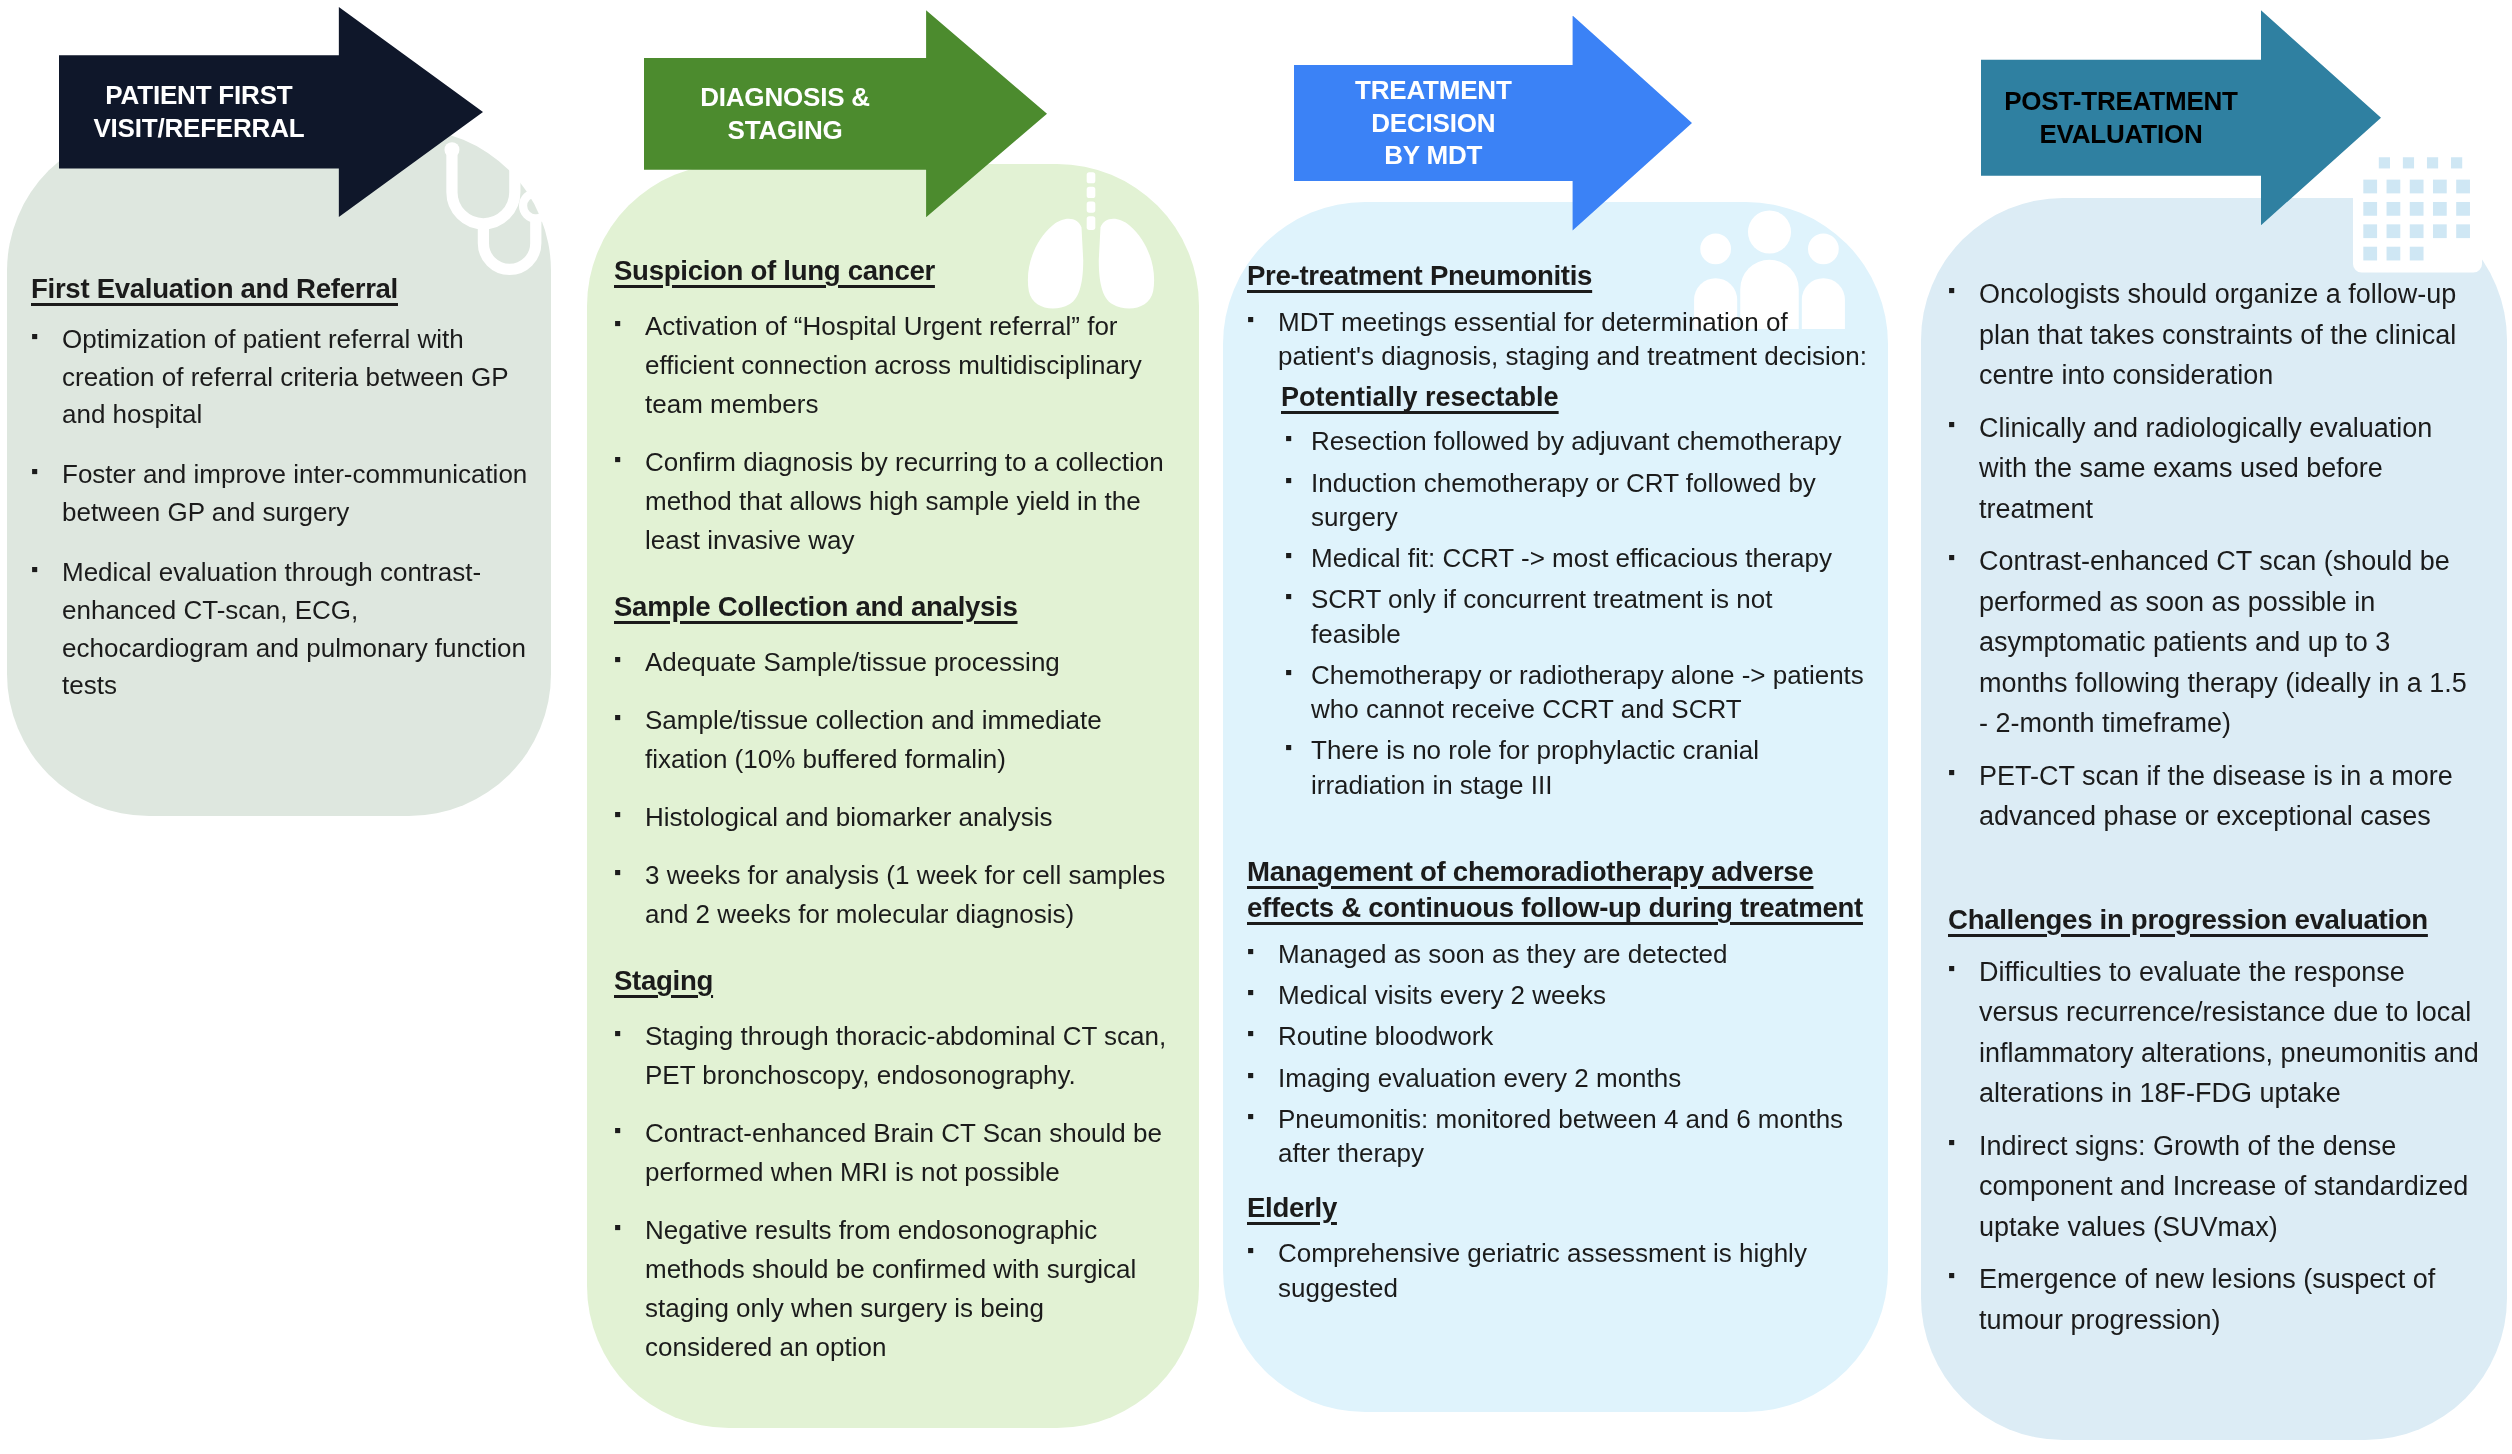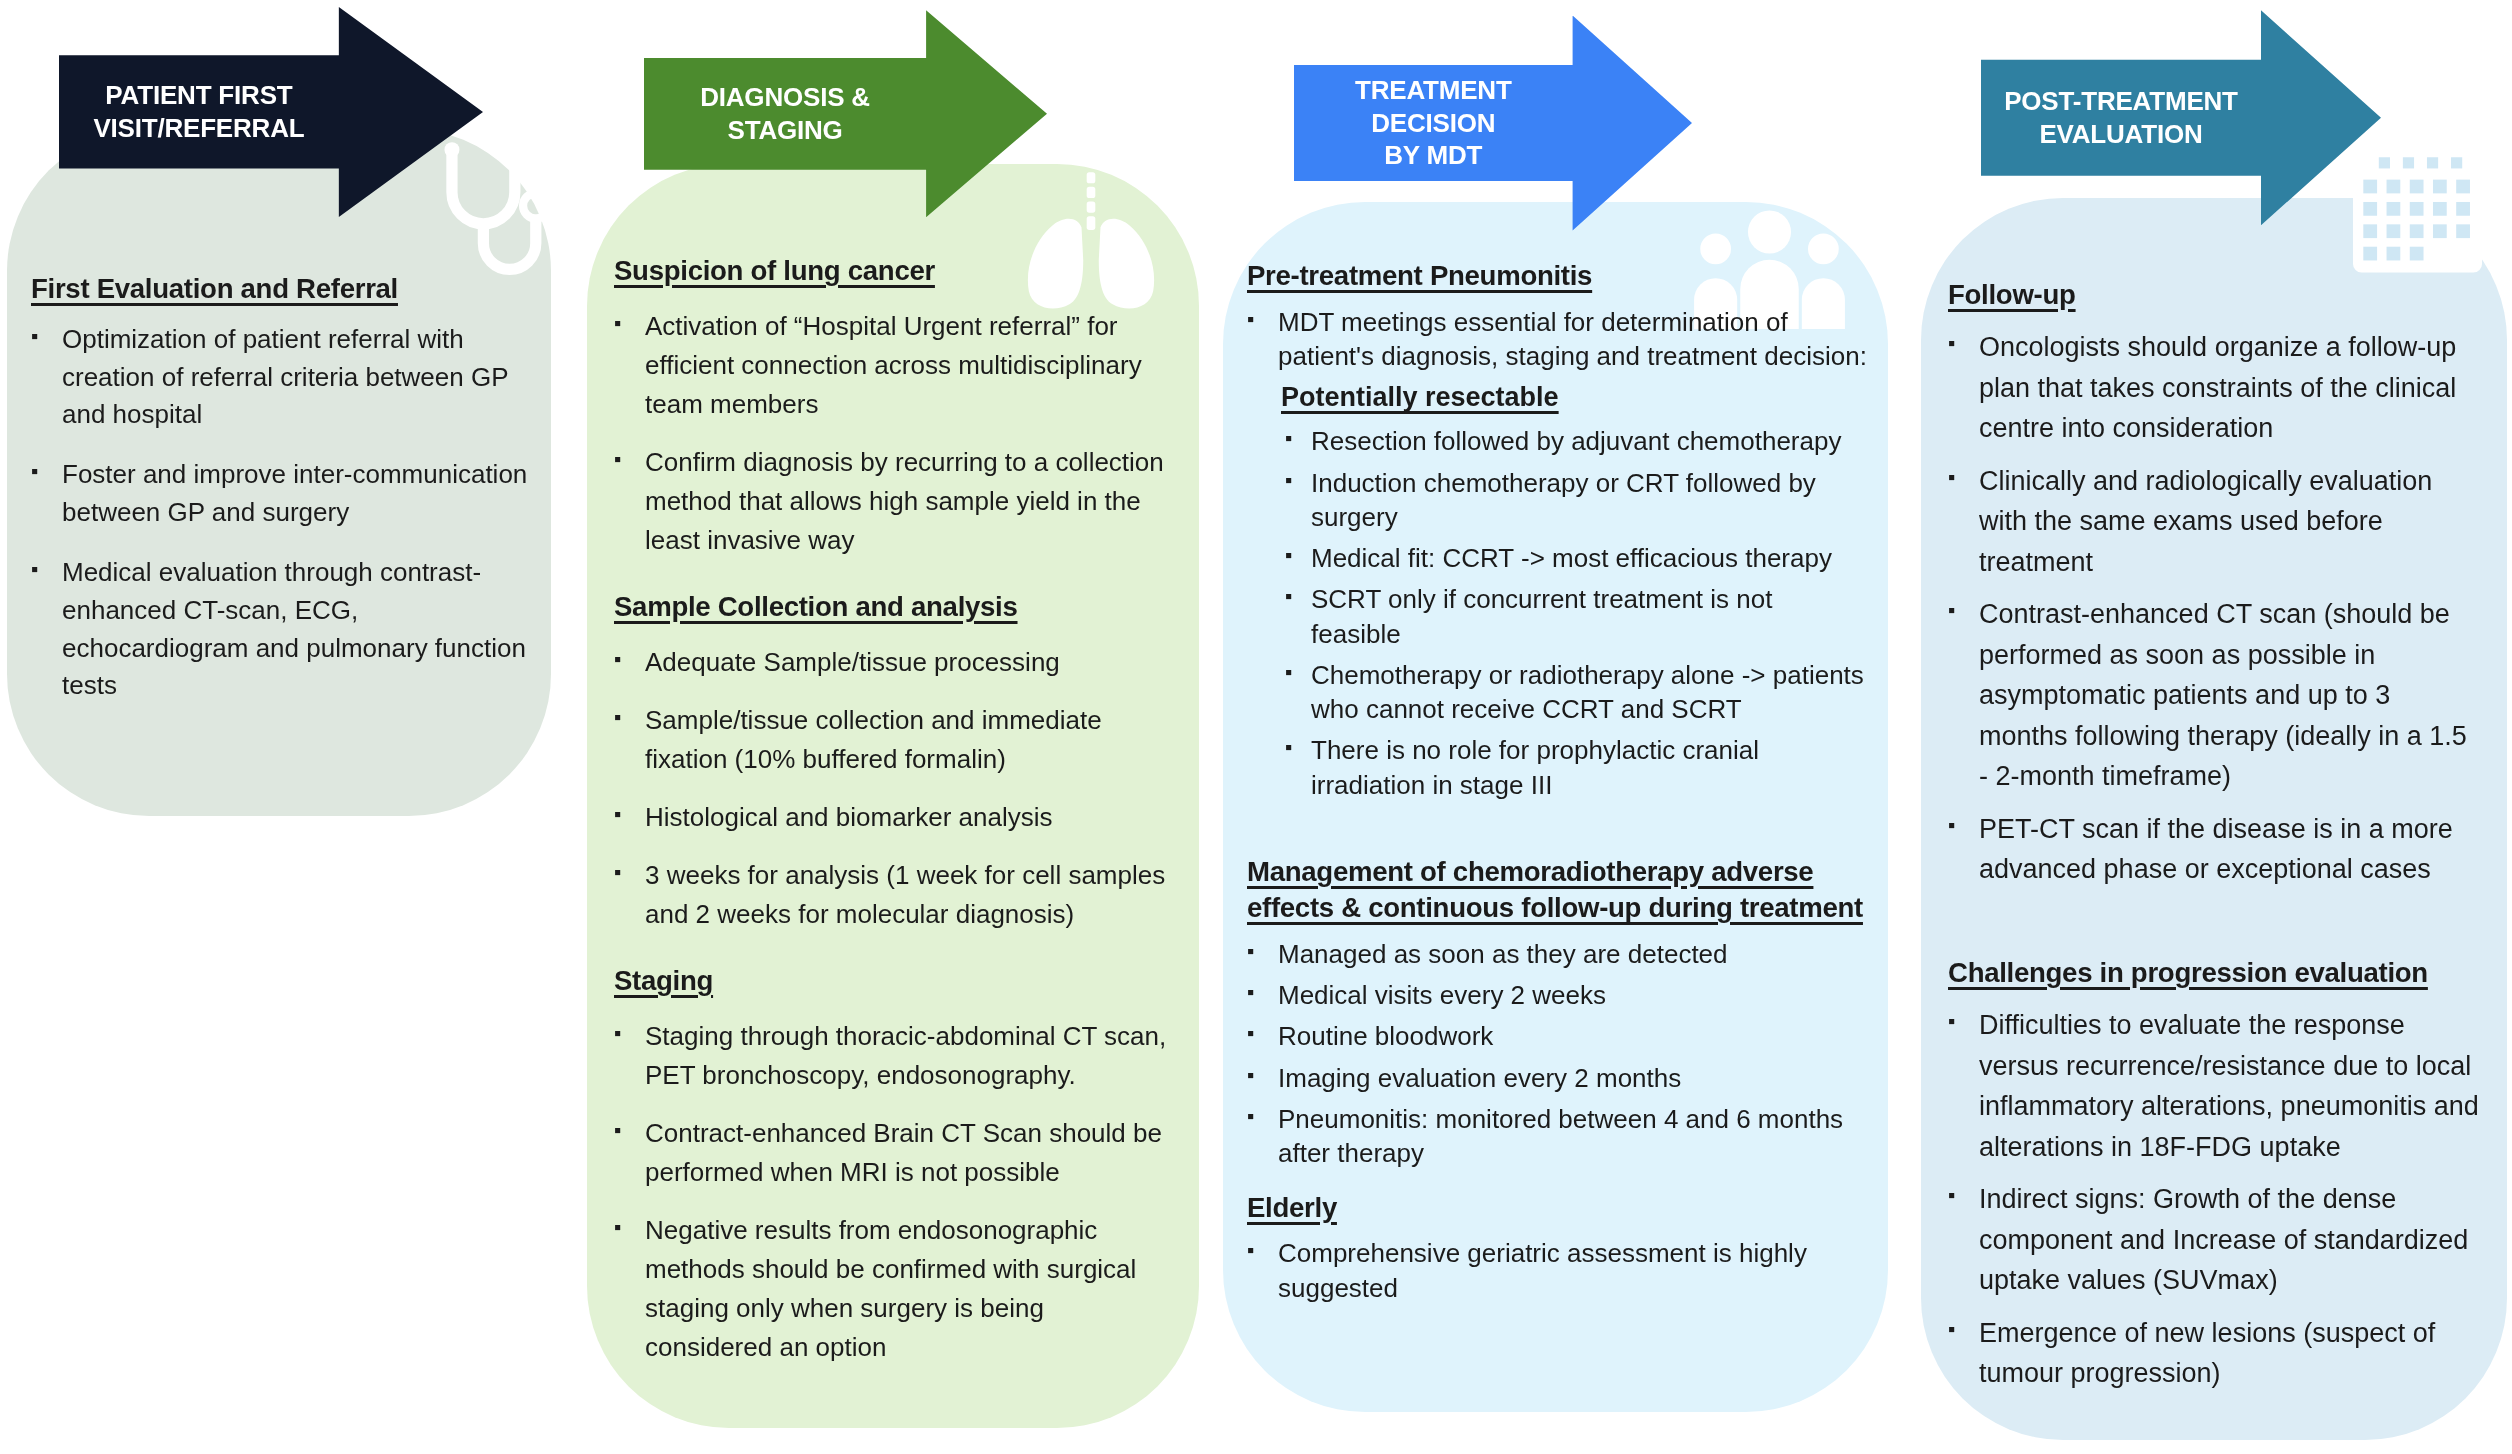--- a/index.html
+++ b/index.html
@@ -283,27 +283,26 @@
           <rect x="39" y="94" width="16" height="16"></rect>
         <rect x="66" y="94" width="16" height="16"></rect>
           <rect x="93" y="94" width="16" height="16"></rect>
         <rect x="120" y="94" width="16" height="16"></rect>
         <rect x="12" y="120" width="16" height="16"></rect>
           <rect x="39" y="120" width="16" height="16"></rect>
         <rect x="66" y="120" width="16" height="16"></rect>
       </g>
     </svg>
     <div class="arrow" style="background: rgb(47, 128, 161);">
-      <div class="arrow-label" style="color: #ffffff;">
+      <div class="arrow-label" style="color: #000000;">
         <div>POST-TREATMENT</div>
         <div>EVALUATION</div>
       </div>
     </div>
     <div class="content">
-        <div class="heading">Follow-up</div>
         <div class="bullet">
           <span class="marker">▪</span>
           <span class="btext">Oncologists should organize a follow-up plan that takes constraints of the clinical centre into consideration</span>
         </div>
         <div class="bullet">
           <span class="marker">▪</span>
           <span class="btext">Clinically and radiologically evaluation with the same exams used before treatment</span>
         </div>
         <div class="bullet">
           <span class="marker">▪</span>

